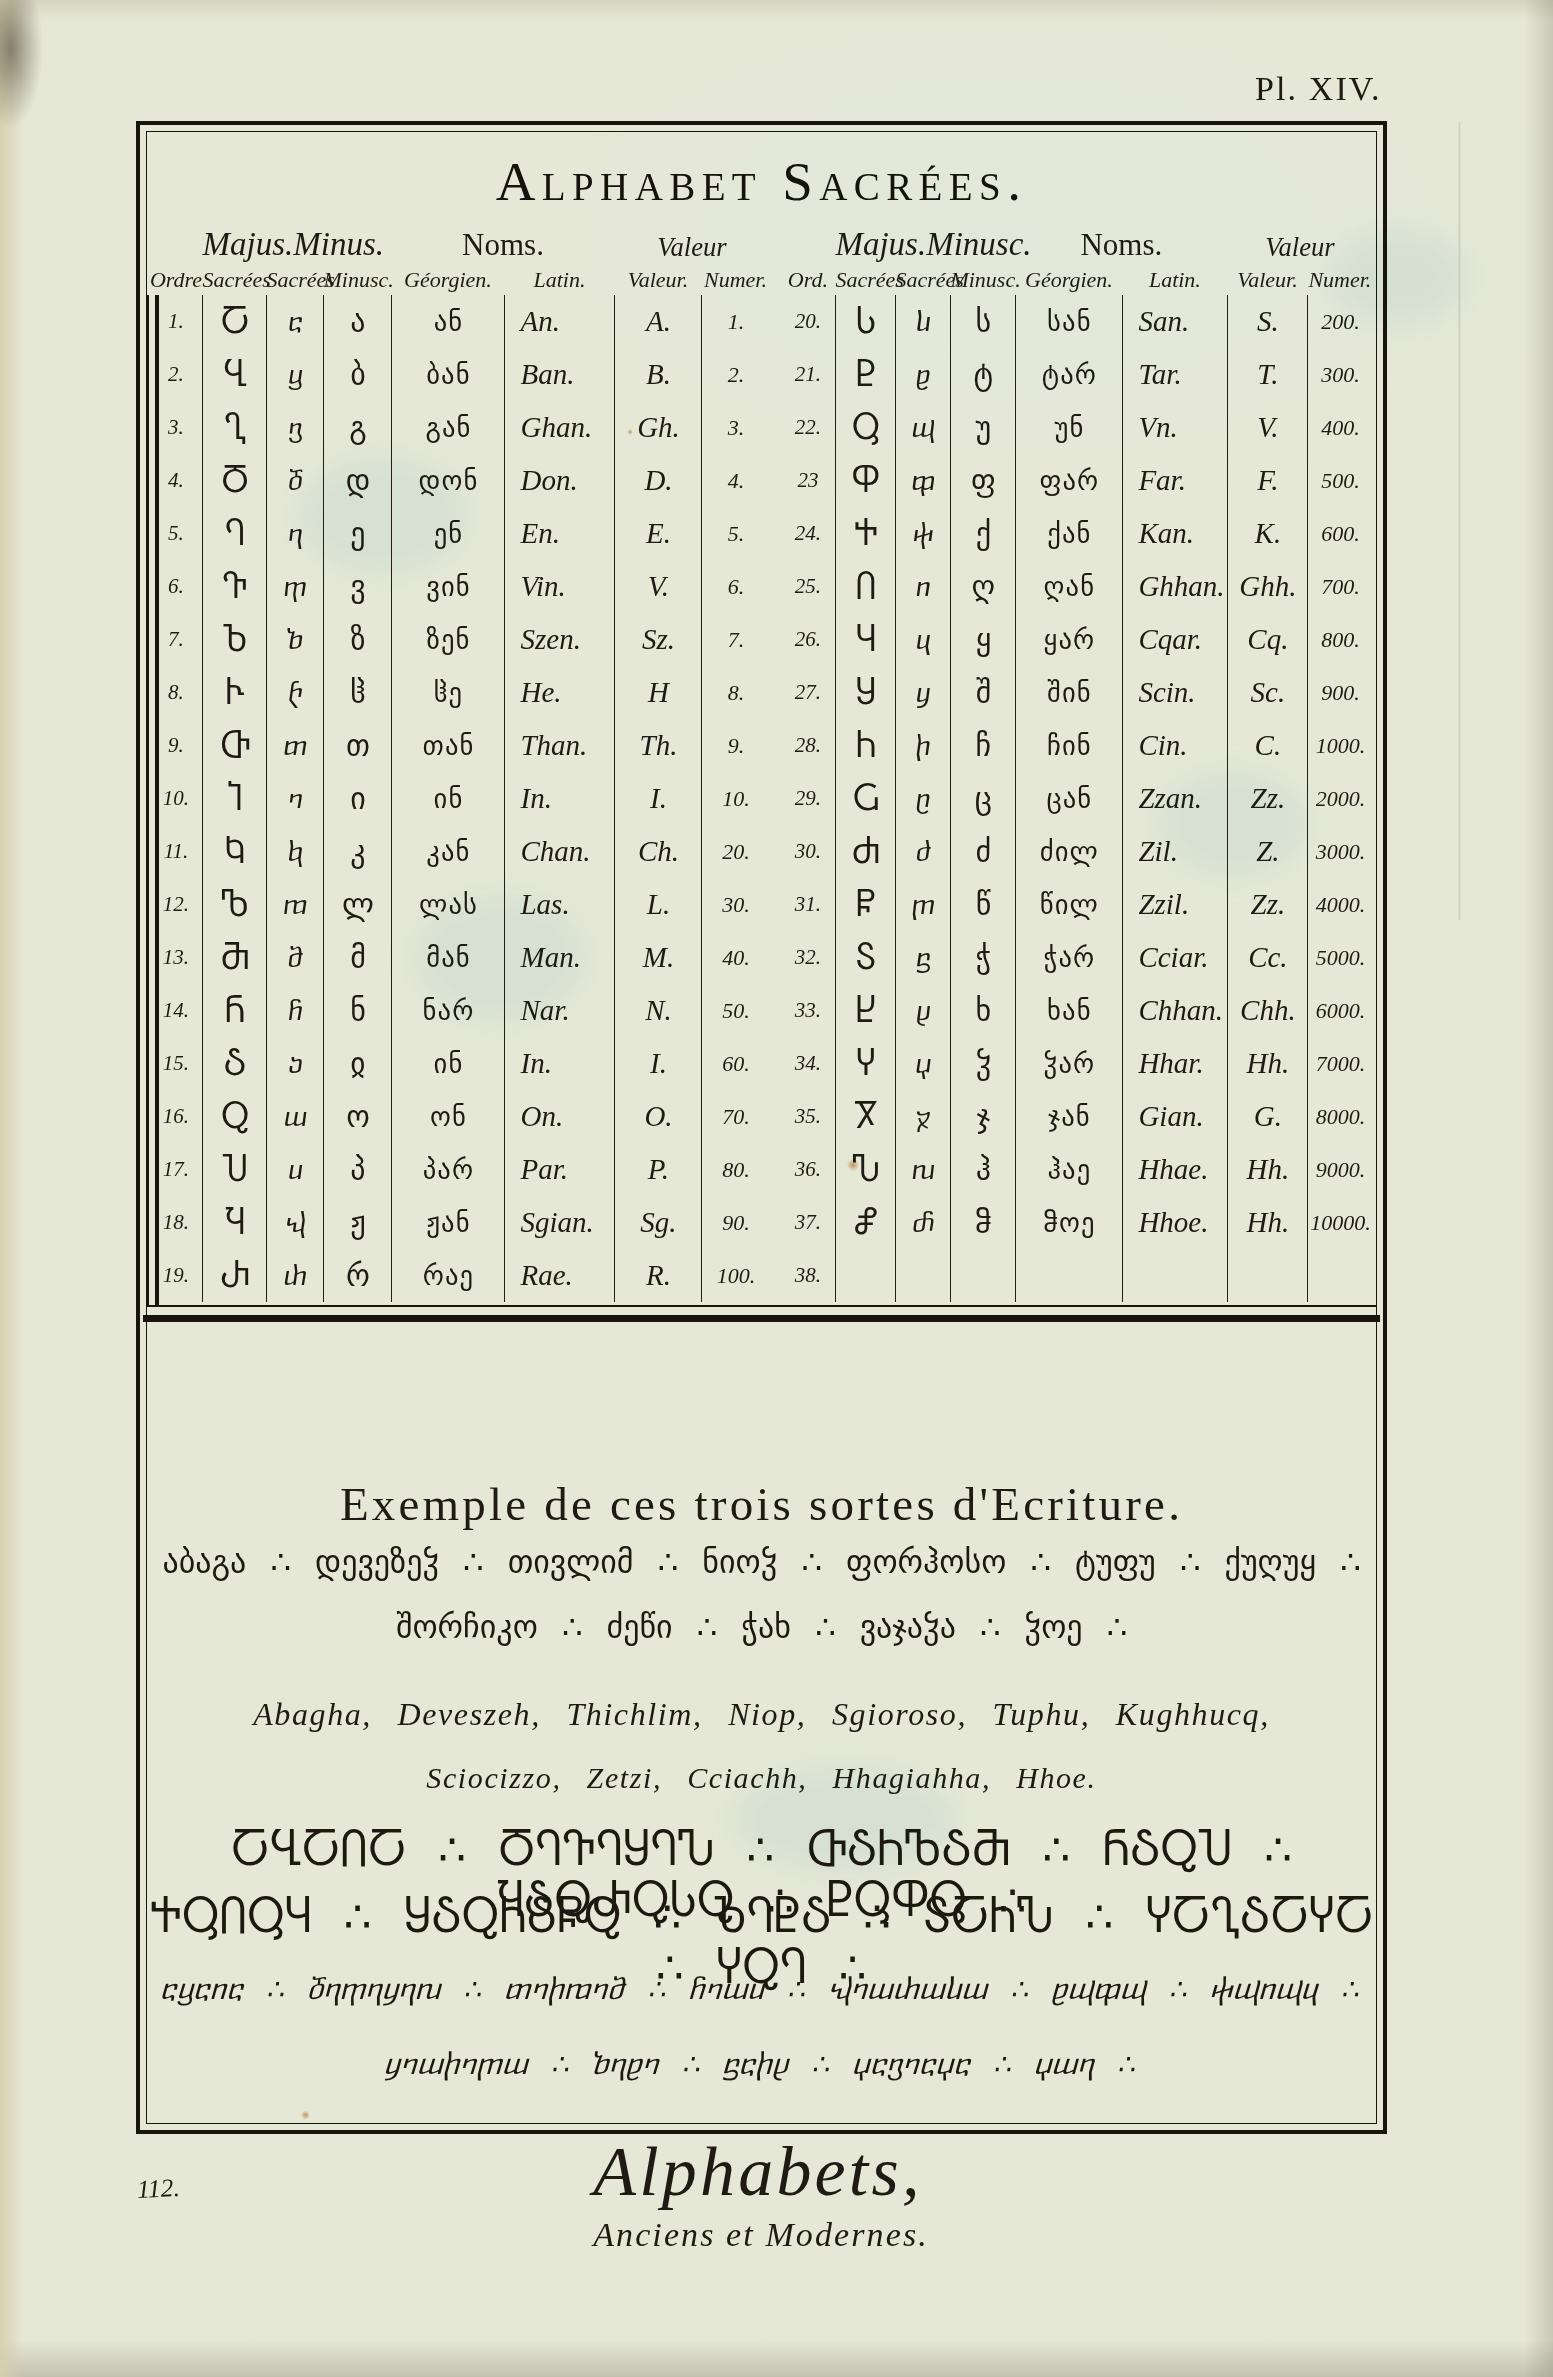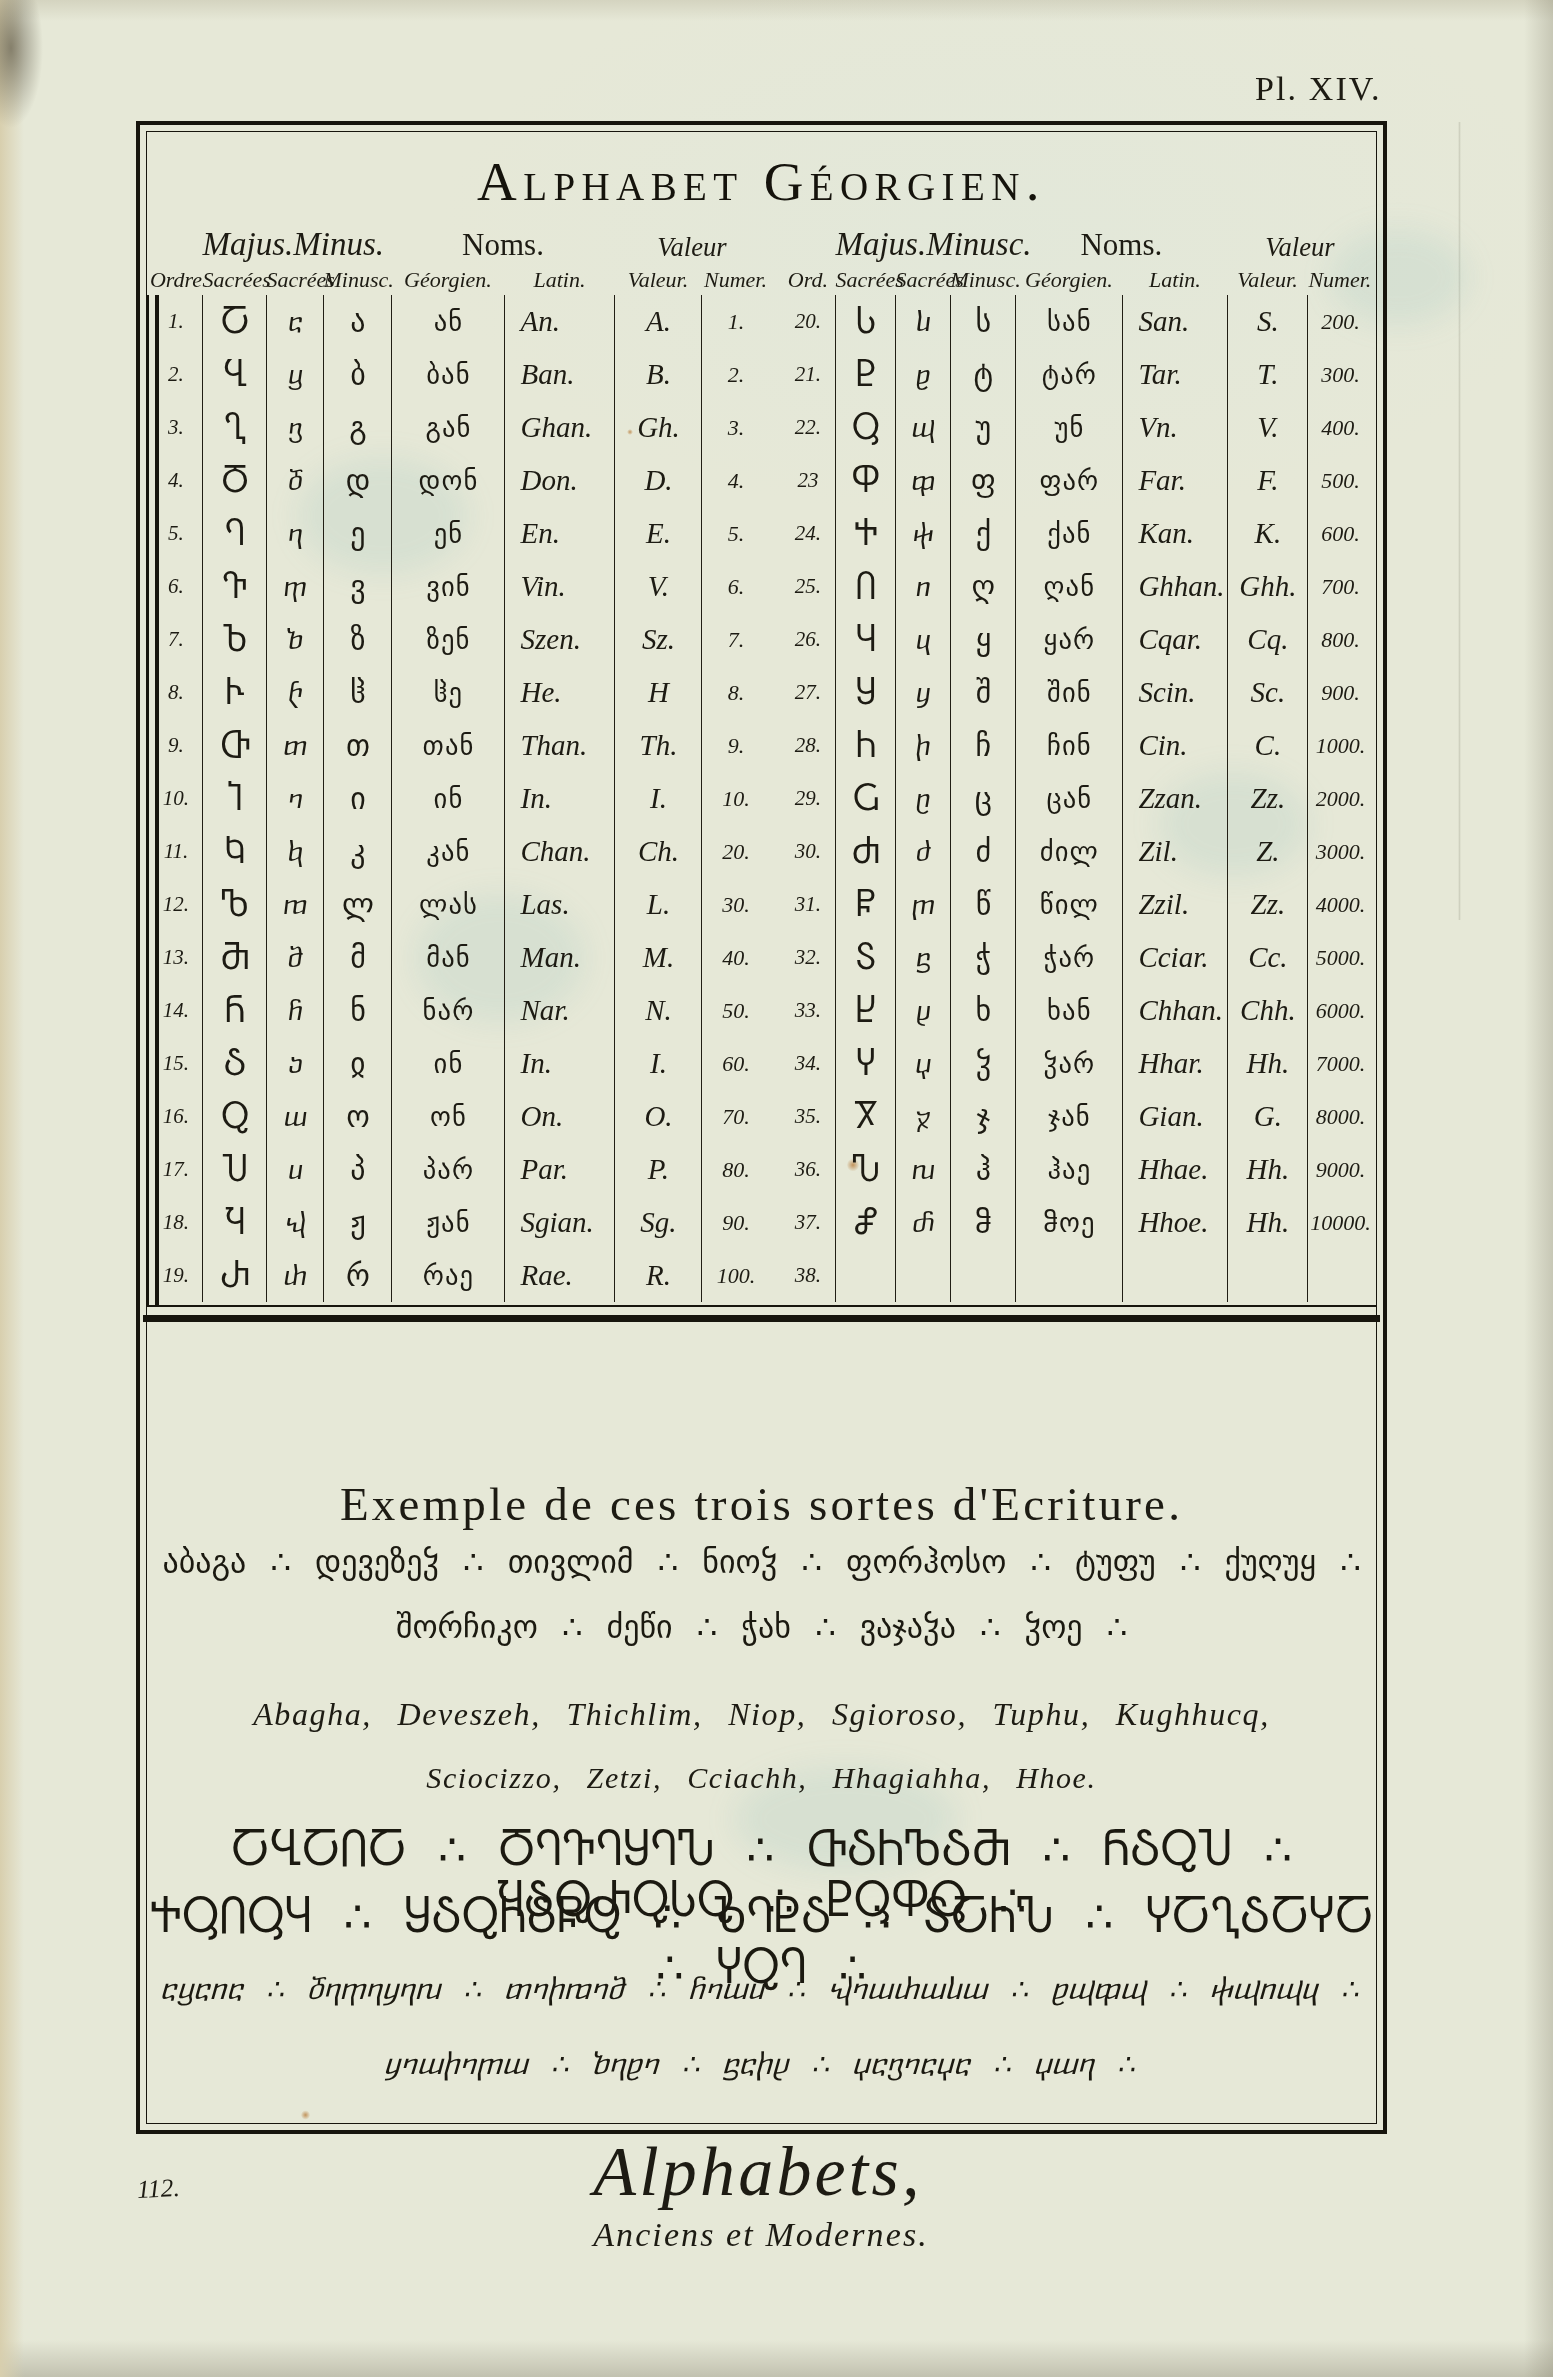--- a/index.html
+++ b/index.html
@@ -83,21 +83,21 @@
   <div class="ghost" style="left:1330px;top:229px;width:138px;height:96px;"></div>
   <div class="fox" style="left:847px;top:1158px;width:11.7px;height:14px;"></div>
   <div class="fox" style="left:301px;top:2110px;width:8.5px;height:9.6px;"></div>
   <div class="fox" style="left:627px;top:429px;width:6.4px;height:6.4px;"></div>
 
   <div class="plate-number">Pl. XIV.</div>
 
   <div class="plate">
     <div class="plate-inner">
 
-      <div class="title">Alphabet Géorgien.</div>
+      <div class="title">Alphabet Sacrées.</div>
 
       <div class="half" style="left: 2.1px; width: 620px; height: 1072px;">
         <div class="headgrid" style="grid-template-columns: 53px 64px 57px 68px 113px 110px 87px 68px;">
             <div class="ghead" style="grid-area: 1 / 2 / auto / span 2;">Majus.Minus.</div>
             <div class="ghead noms" style="grid-area: 1 / 5 / auto / span 2;">Noms.</div>
             <div class="ghead gval" style="grid-area: 1 / 7 / auto / span 2;">Valeur</div>
             <div class="shead" style="grid-area: 2 / 1 / auto / span 1;">Ordre</div>
             <div class="shead" style="grid-area: 2 / 2 / auto / span 1;">Sacrées</div>
             <div class="shead" style="grid-area: 2 / 3 / auto / span 1;">Sacrées</div>
             <div class="shead" style="grid-area: 2 / 4 / auto / span 1;">Minusc.</div>

